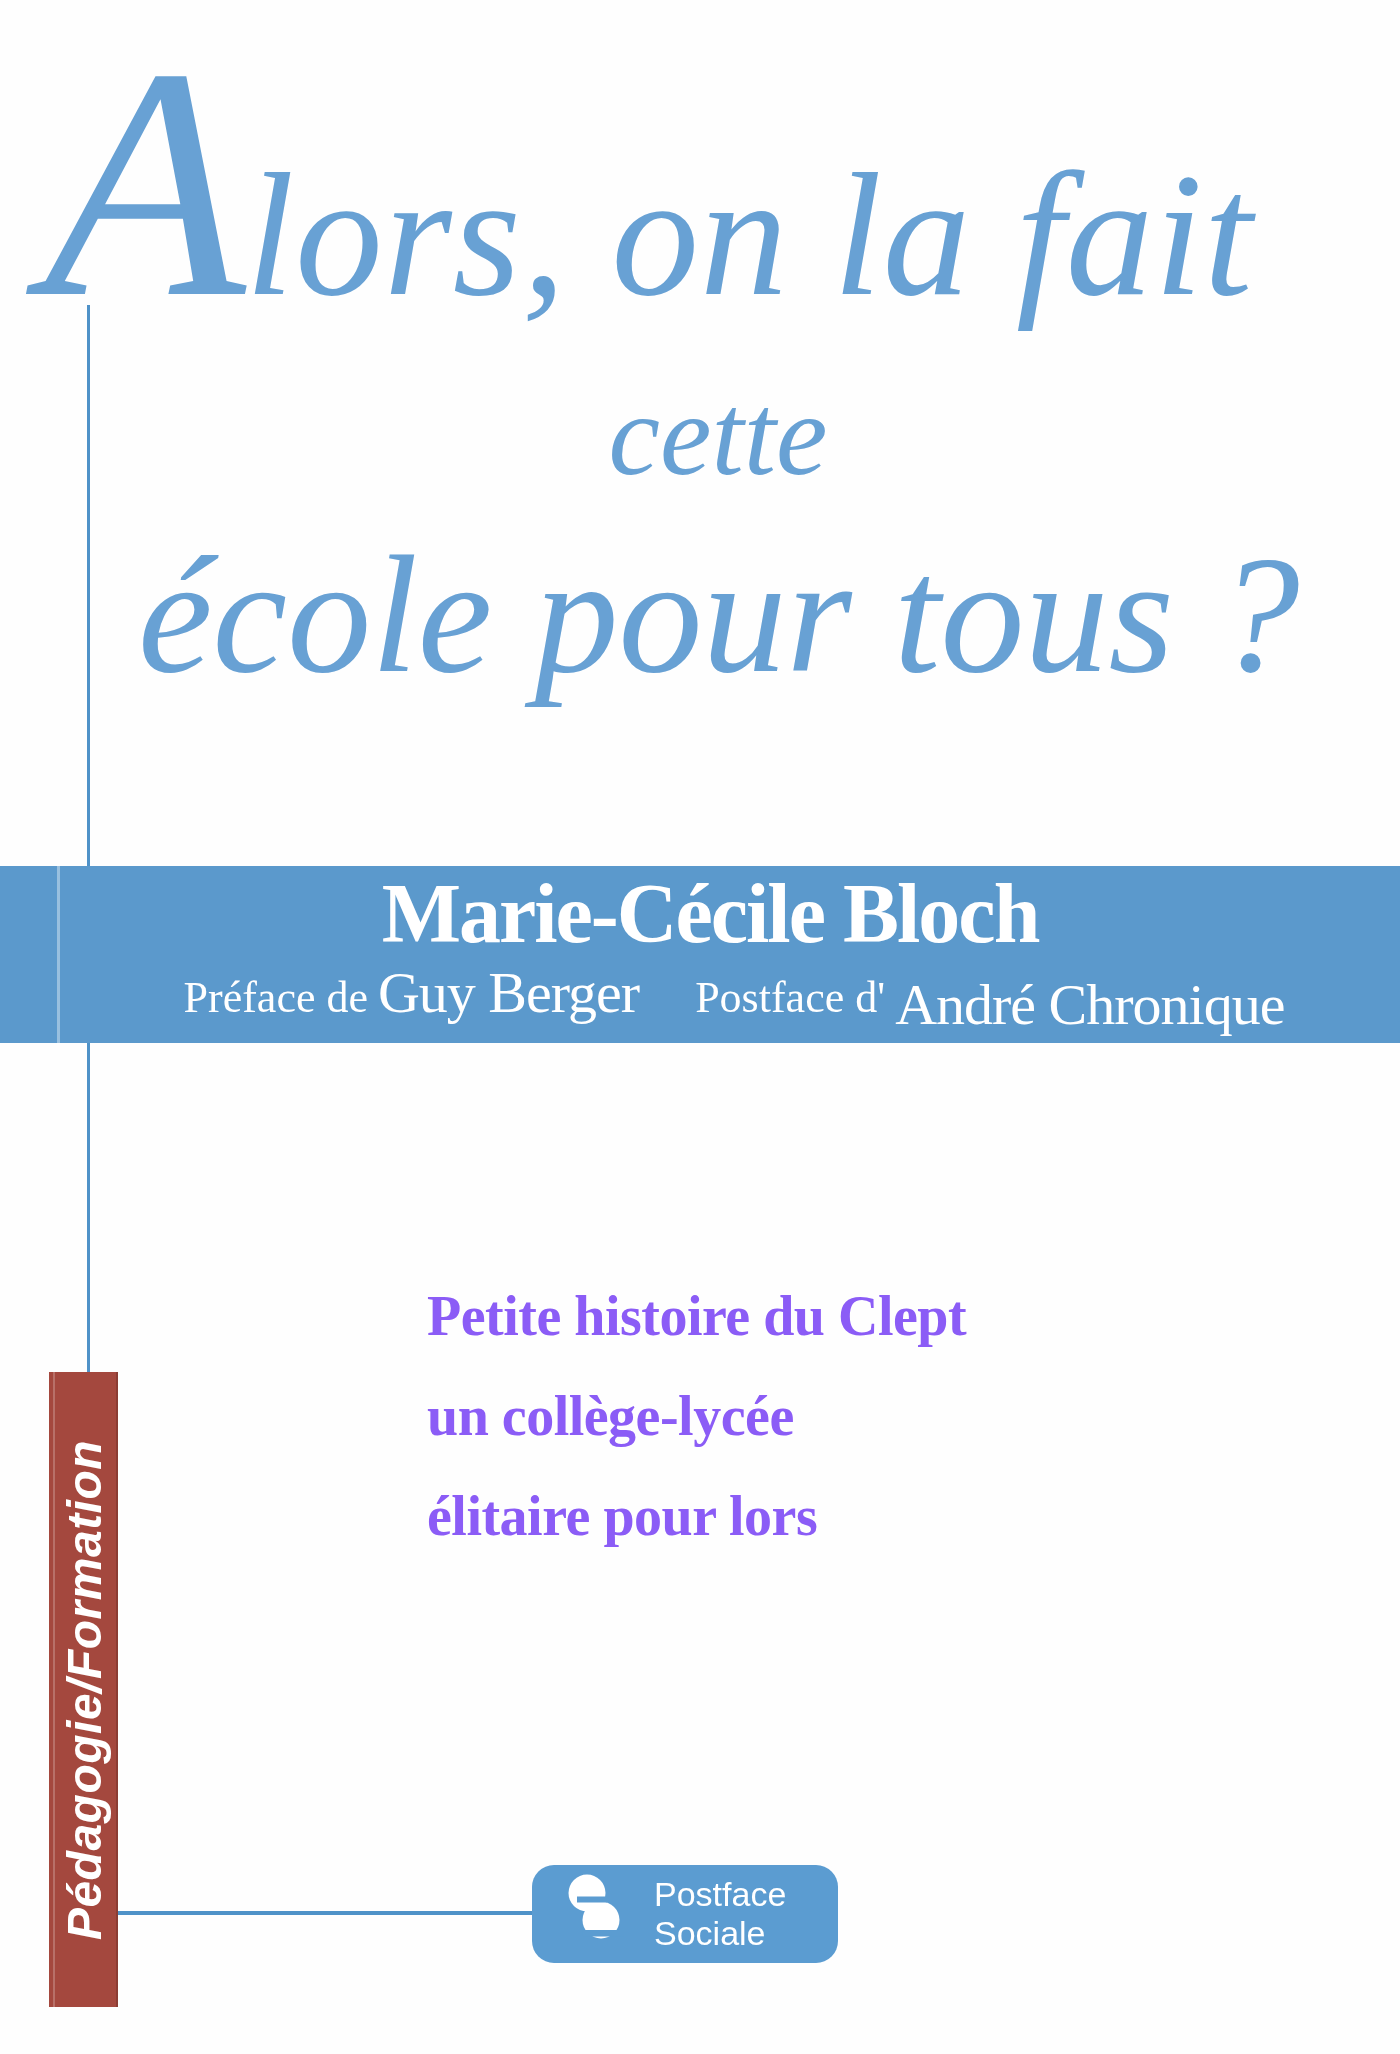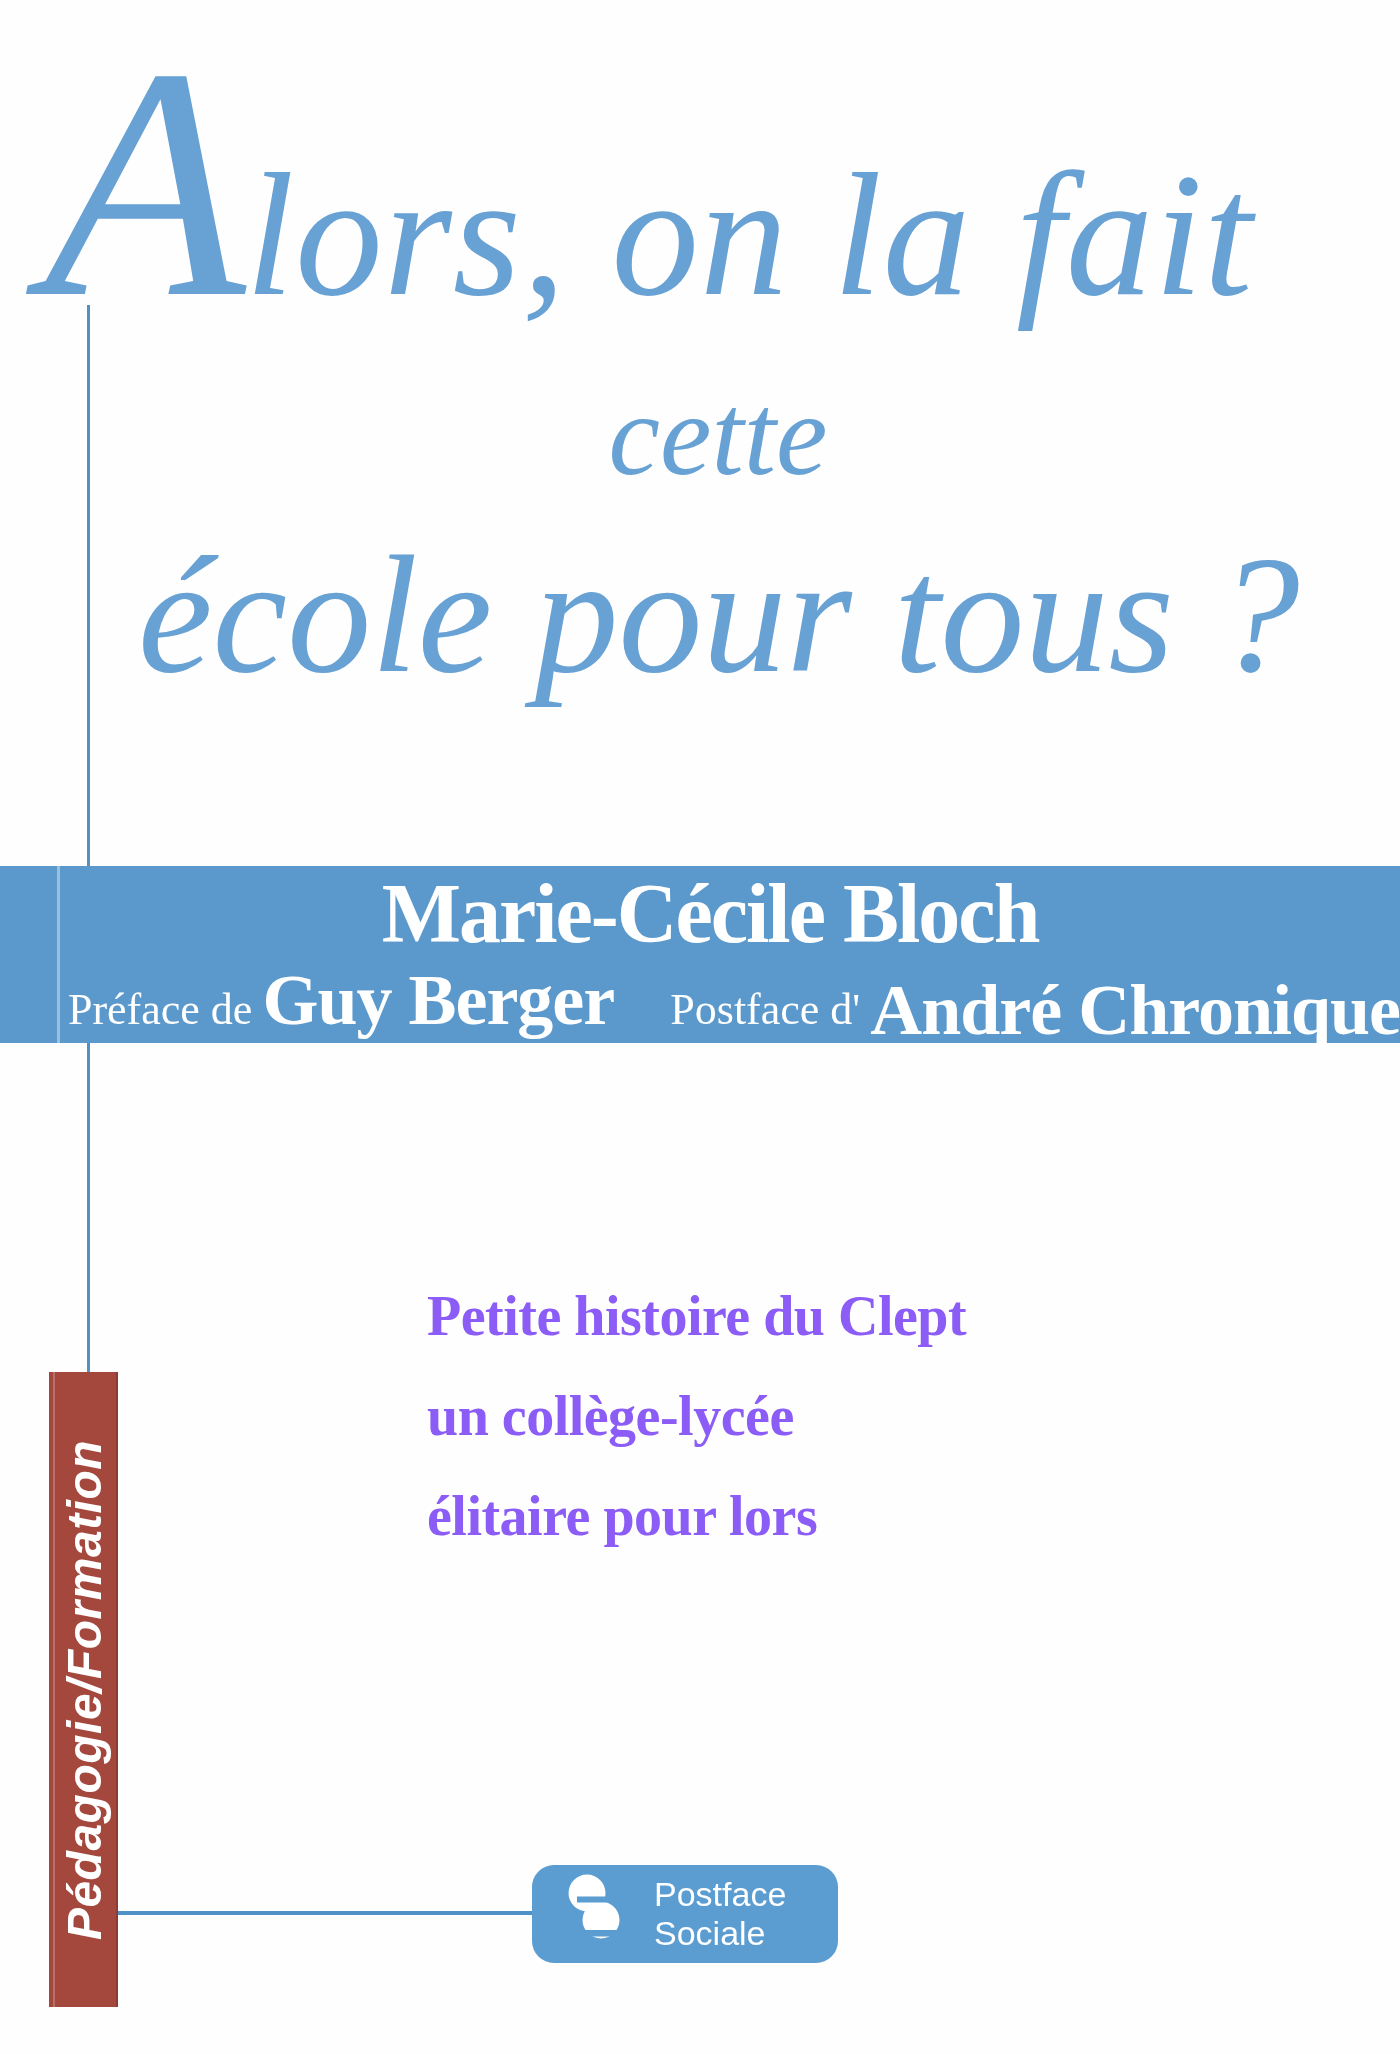--- a/index.html
+++ b/index.html
@@ -34,22 +34,22 @@
     position:absolute;left:0;top:6px;width:100%;padding-left:20px;box-sizing:border-box;
     text-align:center;color:#ffffff;font-weight:bold;font-size:84px;line-height:1;
     letter-spacing:-2px;white-space:nowrap;
   }
   .credits{
     position:absolute;left:0;top:98px;width:100%;padding-left:68px;box-sizing:border-box;
     display:flex;justify-content:center;align-items:baseline;color:#ffffff;
     line-height:1;white-space:nowrap;
   }
   .credit-label{font-size:44px;}
-  .credit-name{font-size:72px;font-weight:bold;letter-spacing:-1px;margin-left:10px;}
-  .credit-group2{margin-left:56px;display:flex;align-items:center;}
+  .credit-name{font-size:58px;font-weight:normal;letter-spacing:-1px;margin-left:10px;}
+  .credit-group2{margin-left:56px;display:flex;align-items:flex-start;}
 
   
   .subtitle{
     position:absolute;left:427px;top:1266px;z-index:3;color:#8b5cf6;font-weight:bold;
     font-size:56px;line-height:100px;letter-spacing:-0.5px;white-space:nowrap;
   }
 
   
   .strip{position:absolute;left:49px;top:1372px;width:69px;height:635px;background:#a4483e;z-index:2;}
   .strip-crease{position:absolute;left:4px;top:0;width:2px;height:100%;background:rgba(255,255,255,.22);}

